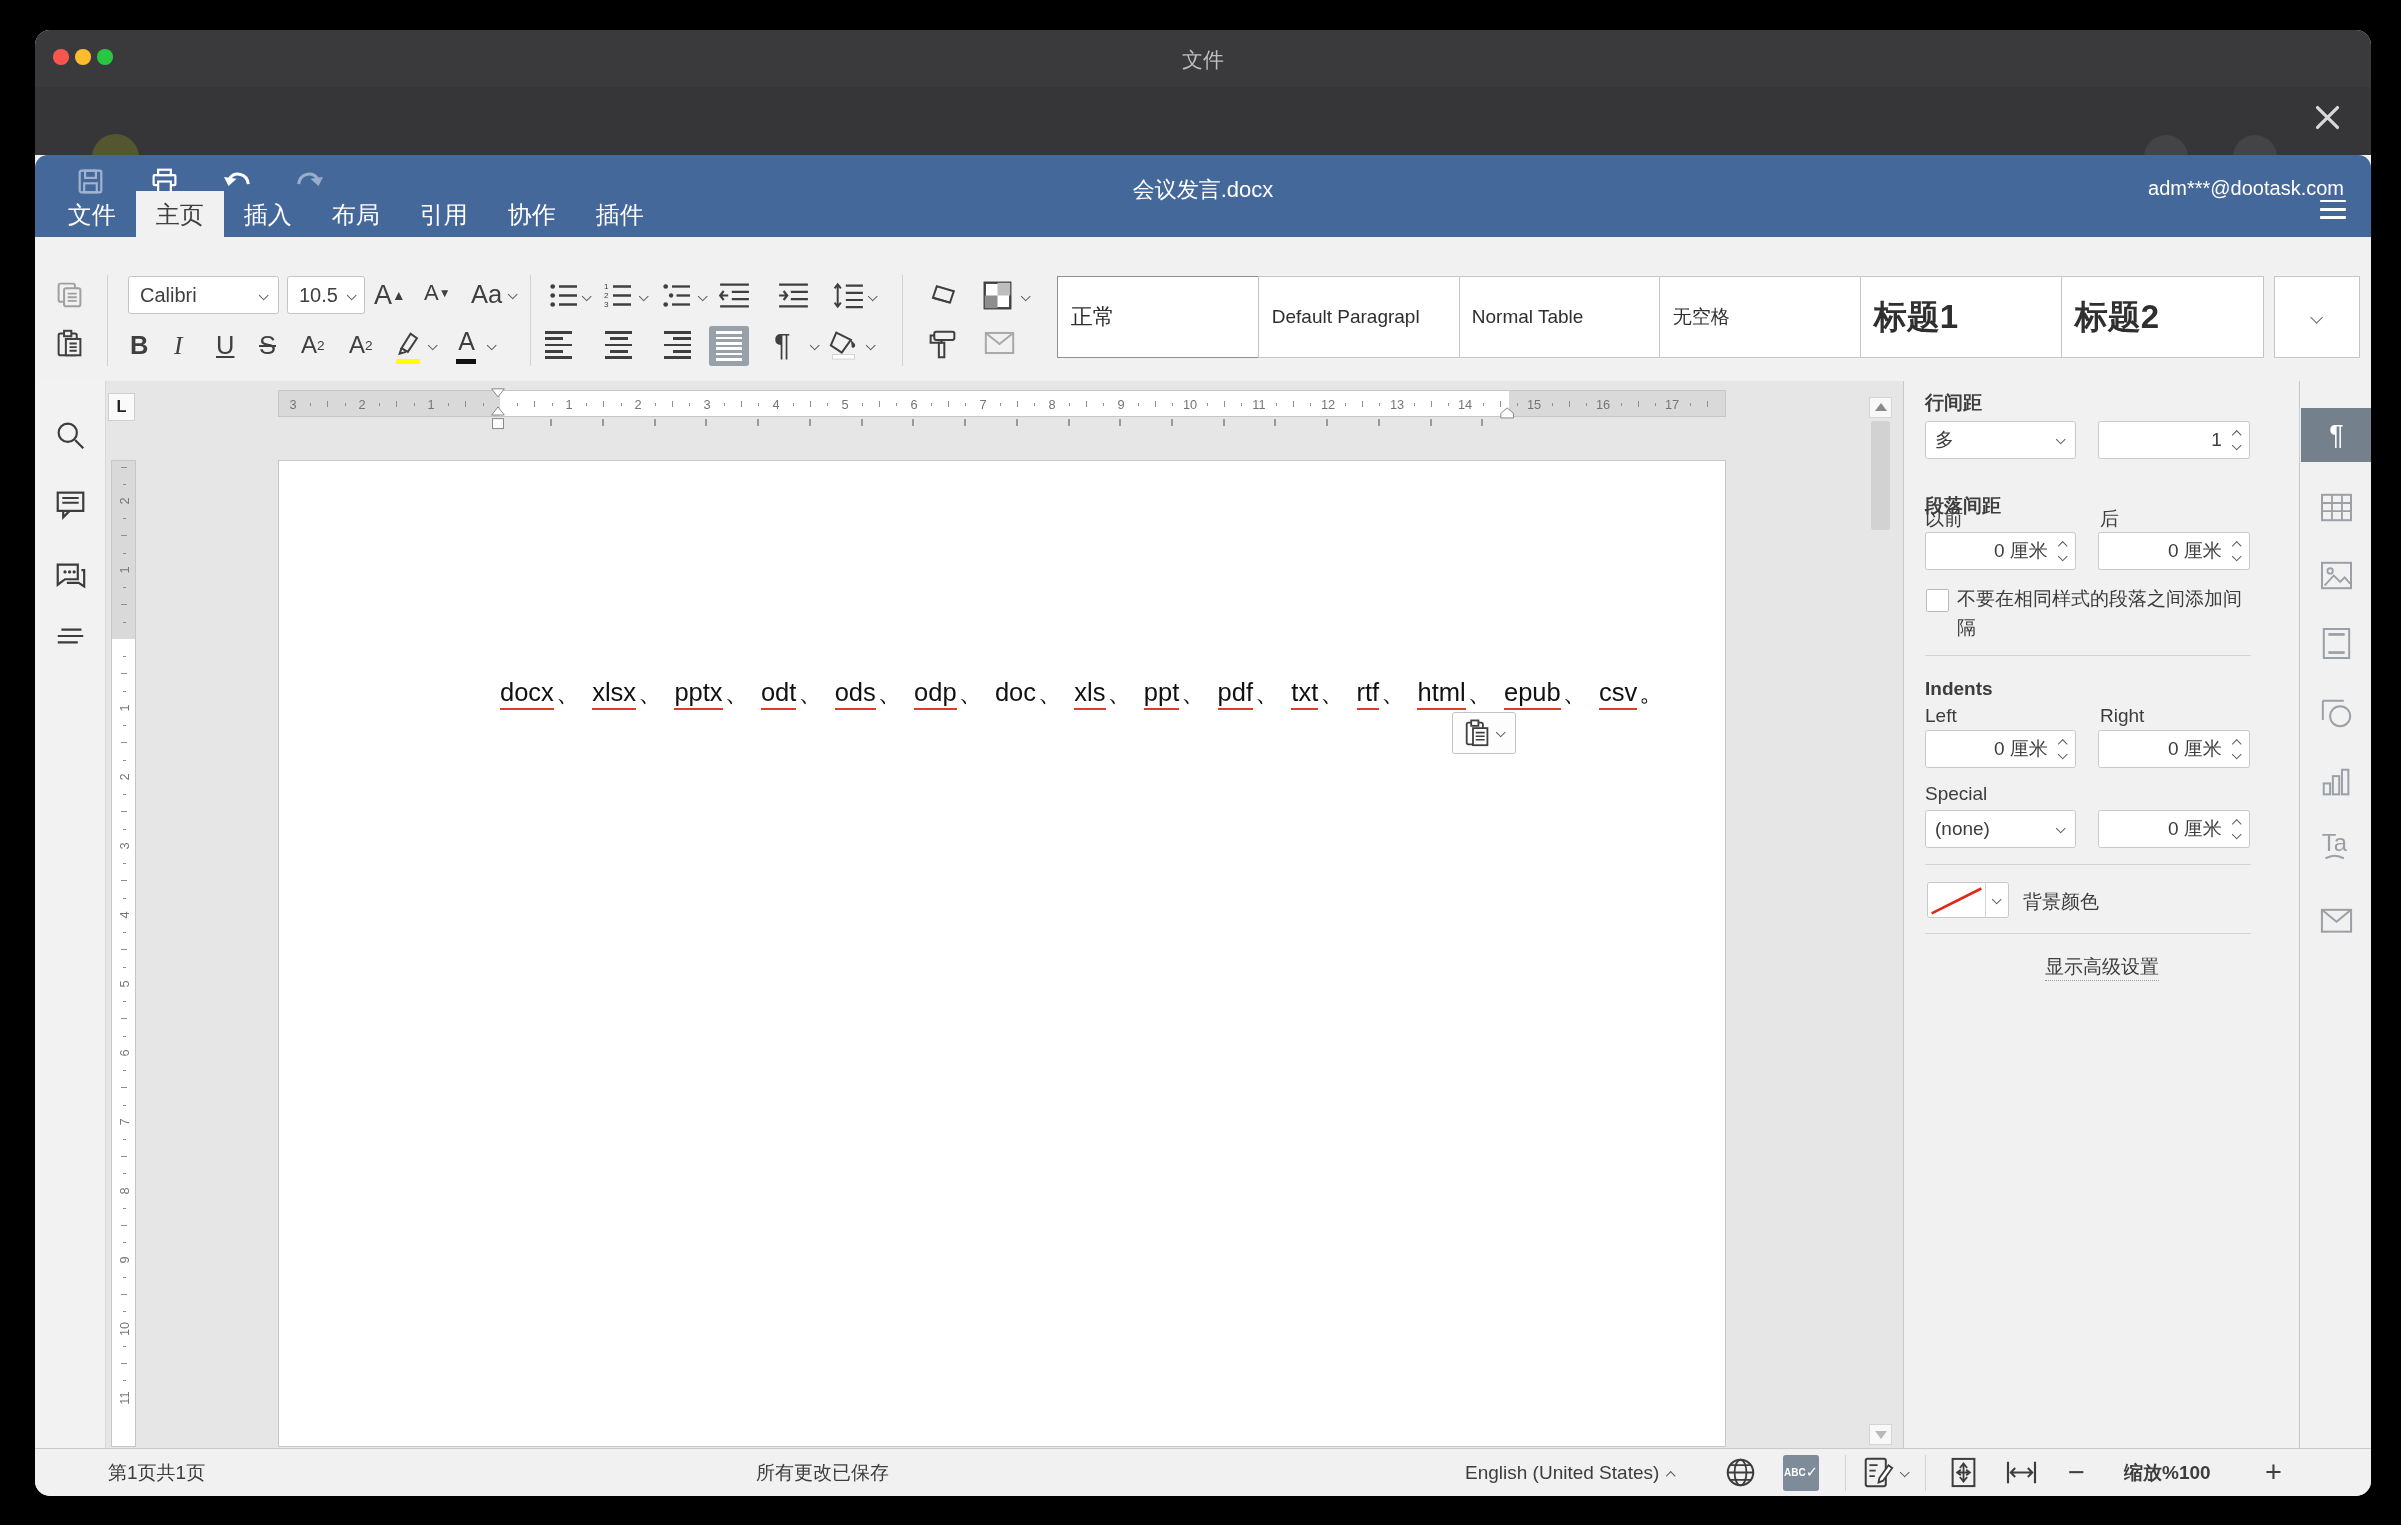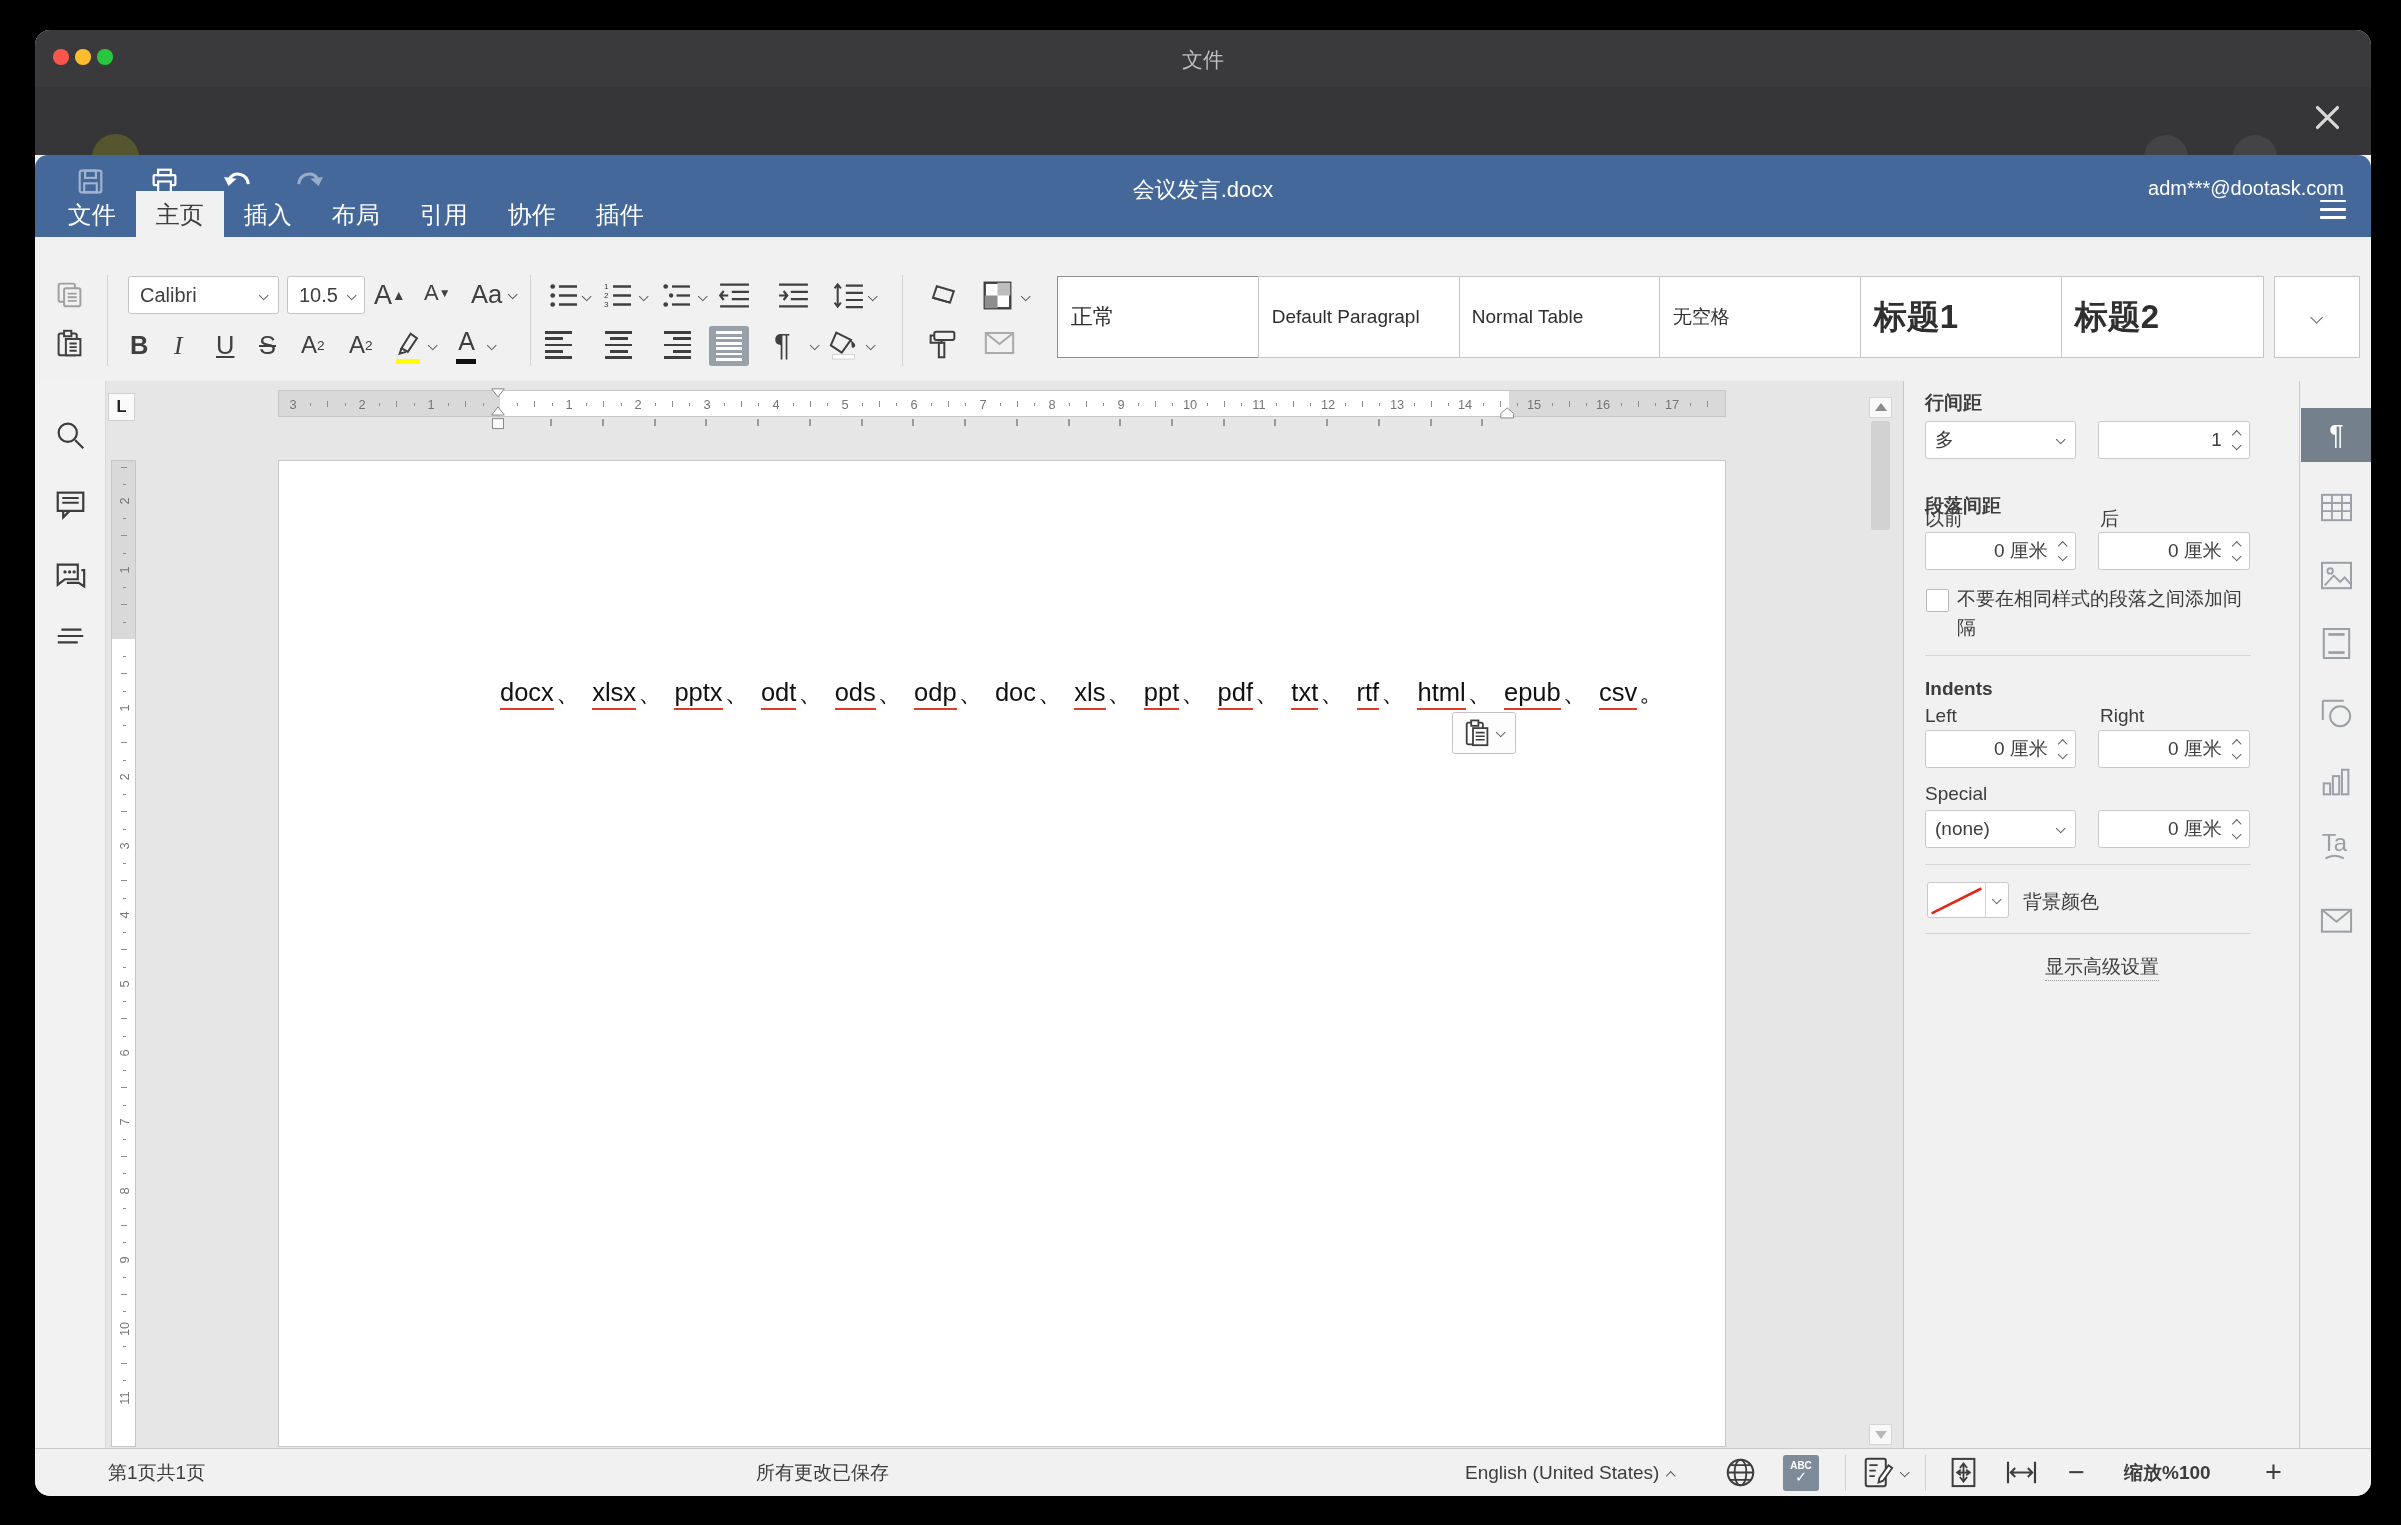--- a/index.html
+++ b/index.html
@@ -95,21 +95,21 @@
 
   
   .iconbar{position:absolute;left:2264px;top:0;width:72px;height:100%;background:#f1f1f1;border-left:0.9px solid #c9c9c9;}
   .ib-active{position:absolute;left:0.9px;top:27px;width:71px;height:54px;background:#75808D;display:flex;align-items:center;justify-content:center;color:#fff;font-size:27px;}
   .ib-icon{position:absolute;left:18px;width:36px;height:36px;display:flex;align-items:center;justify-content:center;color:#9aa0a6;}
 
   
   .statusbar{position:absolute;left:0;top:1418px;width:100%;height:48px;background:#f1f1f1;border-top:0.9px solid #c9c9c9;box-sizing:border-box;font-size:19px;color:#3d3d3d;}
   .sb-item{position:absolute;top:0;height:47px;display:flex;align-items:center;gap:7.3px;}
   .sb-div{position:absolute;top:5.5px;width:0.9px;height:36px;background:#d2d2d2;}
-  .abc-toggle{width:36px;height:36px;background:#7e8b99;border-radius:2.7px;color:#fff;display:flex;flex-direction:column;align-items:center;justify-content:center;line-height:1;}
+  .abc-toggle{width:36px;height:36px;background:#7e8b99;border-radius:2.7px;color:#fff;display:flex;flex-direction:row;align-items:center;justify-content:center;line-height:1;}
   .abc-toggle .t{font-size:10px;font-weight:700;}
   .abc-toggle .c{font-size:14.6px;margin-top:-0.9px;}
   .zoomsym{font-size:29px;color:#3f3f3f;}
 </style>
 </head>
 <body>
 
 <div class="window">
 
   <div class="titlebar">

